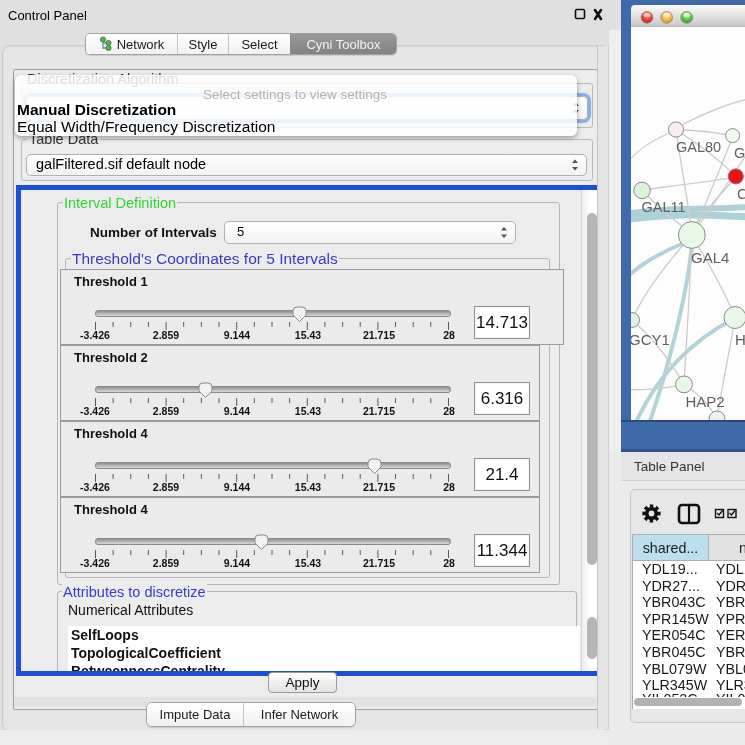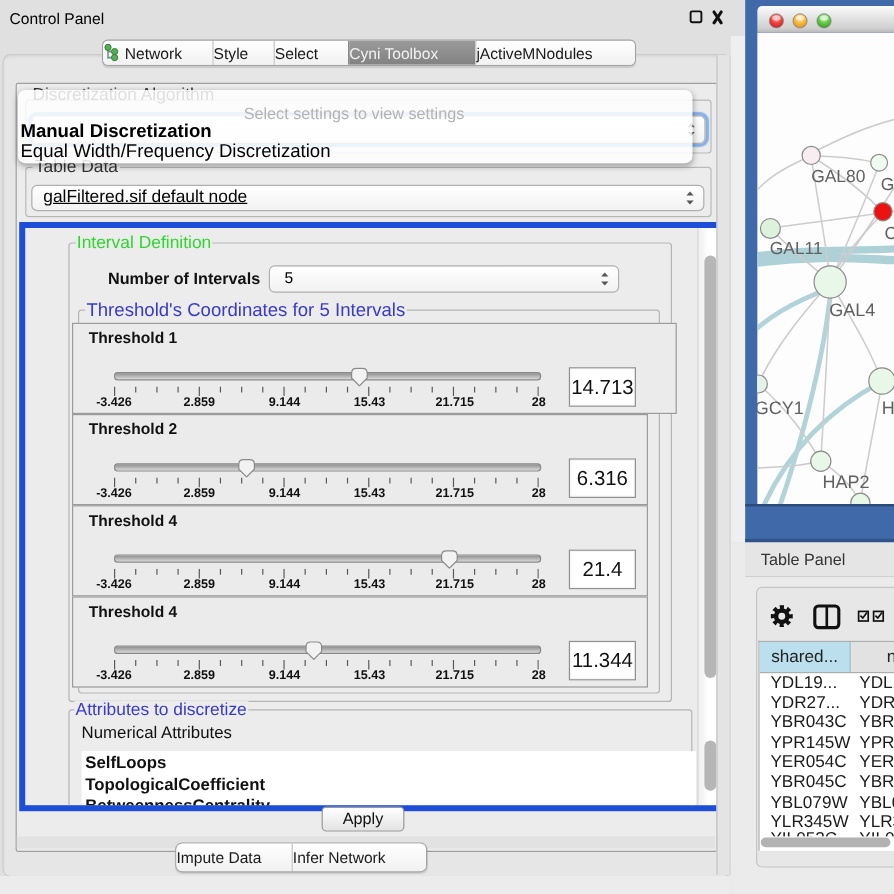--- a/index.html
+++ b/index.html
@@ -15,21 +15,21 @@
 .thlab{position:absolute;left:13px;top:4px;font-size:13px;font-weight:bold;color:#111;}
 .track{position:absolute;left:34px;top:40px;width:354px;height:5px;border-radius:3px;
  background:linear-gradient(#8f8f8f,#d9d9d9);border:1px solid #898989;}
 .thumb{position:absolute;top:36px;width:15px;height:16px;}
 .vfield{position:absolute;left:413px;top:36px;width:54px;height:31px;background:#fff;
  border:1px solid #919191;box-shadow:inset 0 0 0 1px #f5f5f5;font-size:17px;color:#111;
  display:flex;align-items:center;justify-content:center;}
 .ticklab{position:absolute;top:59px;font-size:10.5px;font-weight:bold;color:#111;transform:translateX(-50%);}
 .seg{display:flex;position:absolute;border:1px solid #a3a3a3;border-radius:5px;background:#fff;
  overflow:hidden;box-shadow:0 1px 1px rgba(0,0,0,0.12);}
-.seg div{font-size:13px;color:#1a1a1a;display:flex;align-items:center;justify-content:flex-start;
+.seg div{font-size:13px;color:#1a1a1a;display:flex;align-items:center;justify-content:center;
  border-left:1px solid #c4c4c4;background:linear-gradient(#ffffff,#f1f1f1);}
 .seg div:first-child{border-left:none;}
 .seg div.sel{background:linear-gradient(#9a9a9a,#828282);color:#f2f2f2;border-left-color:#8a8a8a;}
 </style>
 </head>
 <body>
 
 <div class="abs" style="left:8px;top:8px;font-size:13px;color:#000;">Control Panel</div>
 <svg class="abs" style="left:574px;top:8px;" width="32" height="13" viewBox="0 0 32 13">
  <rect x="1.5" y="1.5" width="9" height="9" rx="1.2" fill="none" stroke="#111" stroke-width="1.6"></rect>
@@ -46,37 +46,36 @@
  <div style="width:91px;">
   <svg width="14" height="16" viewBox="0 0 14 16" style="margin-right:4px;">
    <path d="M4 4 L4 13 M4 7 L8.5 7 M4 12 L8.5 12" stroke="#7a8a9a" stroke-width="1.3" fill="none"></path>
    <circle cx="4" cy="3.5" r="2.6" fill="#55b055" stroke="#2e7d32" stroke-width="0.8"></circle>
    <circle cx="9.5" cy="7" r="2.6" fill="#55b055" stroke="#2e7d32" stroke-width="0.8"></circle>
    <circle cx="9.5" cy="12" r="2.6" fill="#55b055" stroke="#2e7d32" stroke-width="0.8"></circle>
   </svg>Network</div>
  <div style="width:50px;">Style</div>
  <div style="width:61px;">Select</div>
  <div class="sel" style="width:105px;">Cyni Toolbox</div>
- <div style="width:132px;">jActiveMNodules</div>
 </div>
 
 <div class="grp" style="left:21px;top:83px;width:570px;height:43px;"></div>
 <div class="grptitle" style="left:27px;top:71px;">Discretization Algorithm</div>
 
 <div class="combo" style="left:26px;top:96px;width:560px;height:22px;box-shadow:0 0 1px 2.5px rgba(105,162,230,0.8);">
  <svg class="arr" width="10" height="22" viewBox="0 0 10 22">
   <path d="M2 9 L5 5.4 L8 9 Z" fill="#555"></path>
       <path d="M2 13 L5 16.6 L8 13 Z" fill="#555"></path>
  </svg>
 </div>
 
 <div class="grp" style="left:21px;top:139px;width:570px;height:40px;"></div>
 <div class="grptitle" style="left:27px;top:131px;background:#ececec;padding:0 2px;">Table Data</div>
 <div class="combo" style="left:26px;top:154px;width:559px;height:20px;">
- <span style="position:absolute;left:9px;top:1px;font-size:14.5px;text-decoration:underline;">galFiltered.sif default node</span>
+ <span style="position:absolute;left:9px;top:1px;font-size:14.5px;">galFiltered.sif default node</span>
  <svg class="arr" width="10" height="20" viewBox="0 0 10 20">
   <path d="M2 8 L5 4.6 L8 8 Z" fill="#555"></path>
       <path d="M2 12 L5 15.4 L8 12 Z" fill="#555"></path>
  </svg>
 </div>
 
 <div class="abs" style="left:16px;top:185px;width:580px;height:481px;background:#ececec;
  border:5px solid #1d4ed8;overflow:hidden;">
 
  <div class="abs" style="right:0;top:0;width:19px;height:100%;background:linear-gradient(90deg,#eee,#fff 45%,#fcfcfc);border-left:1px solid #d6d6d6;"></div>

